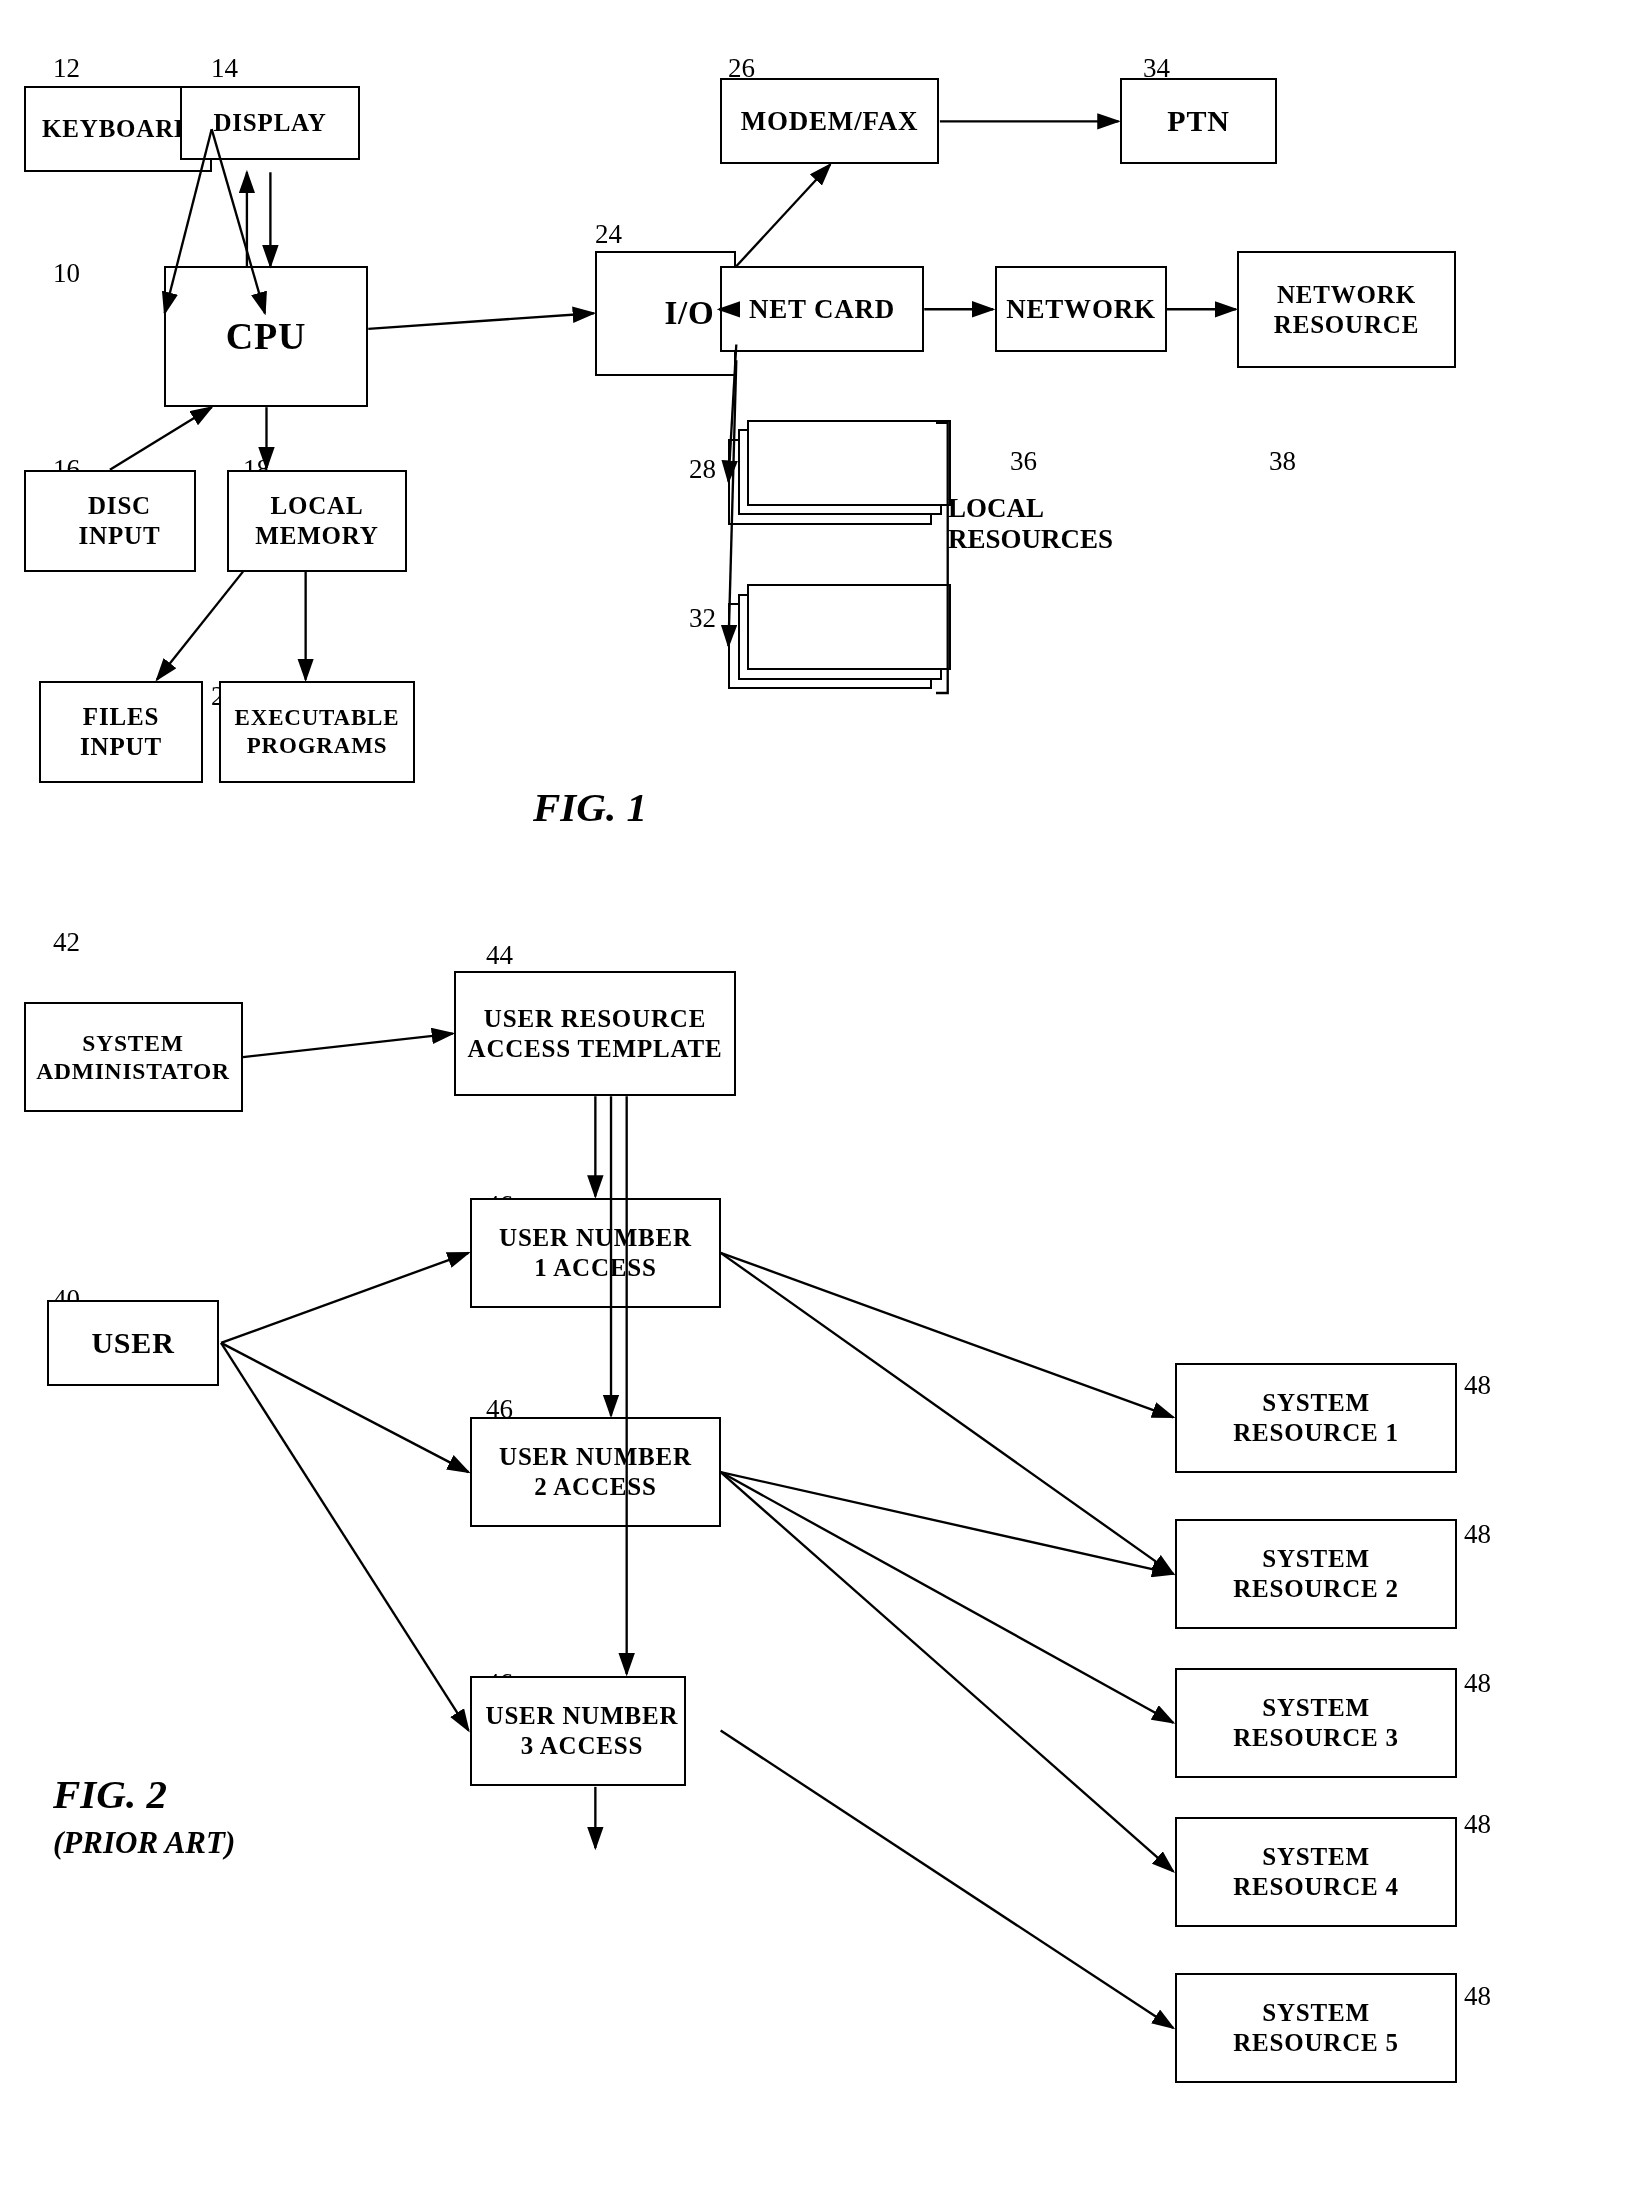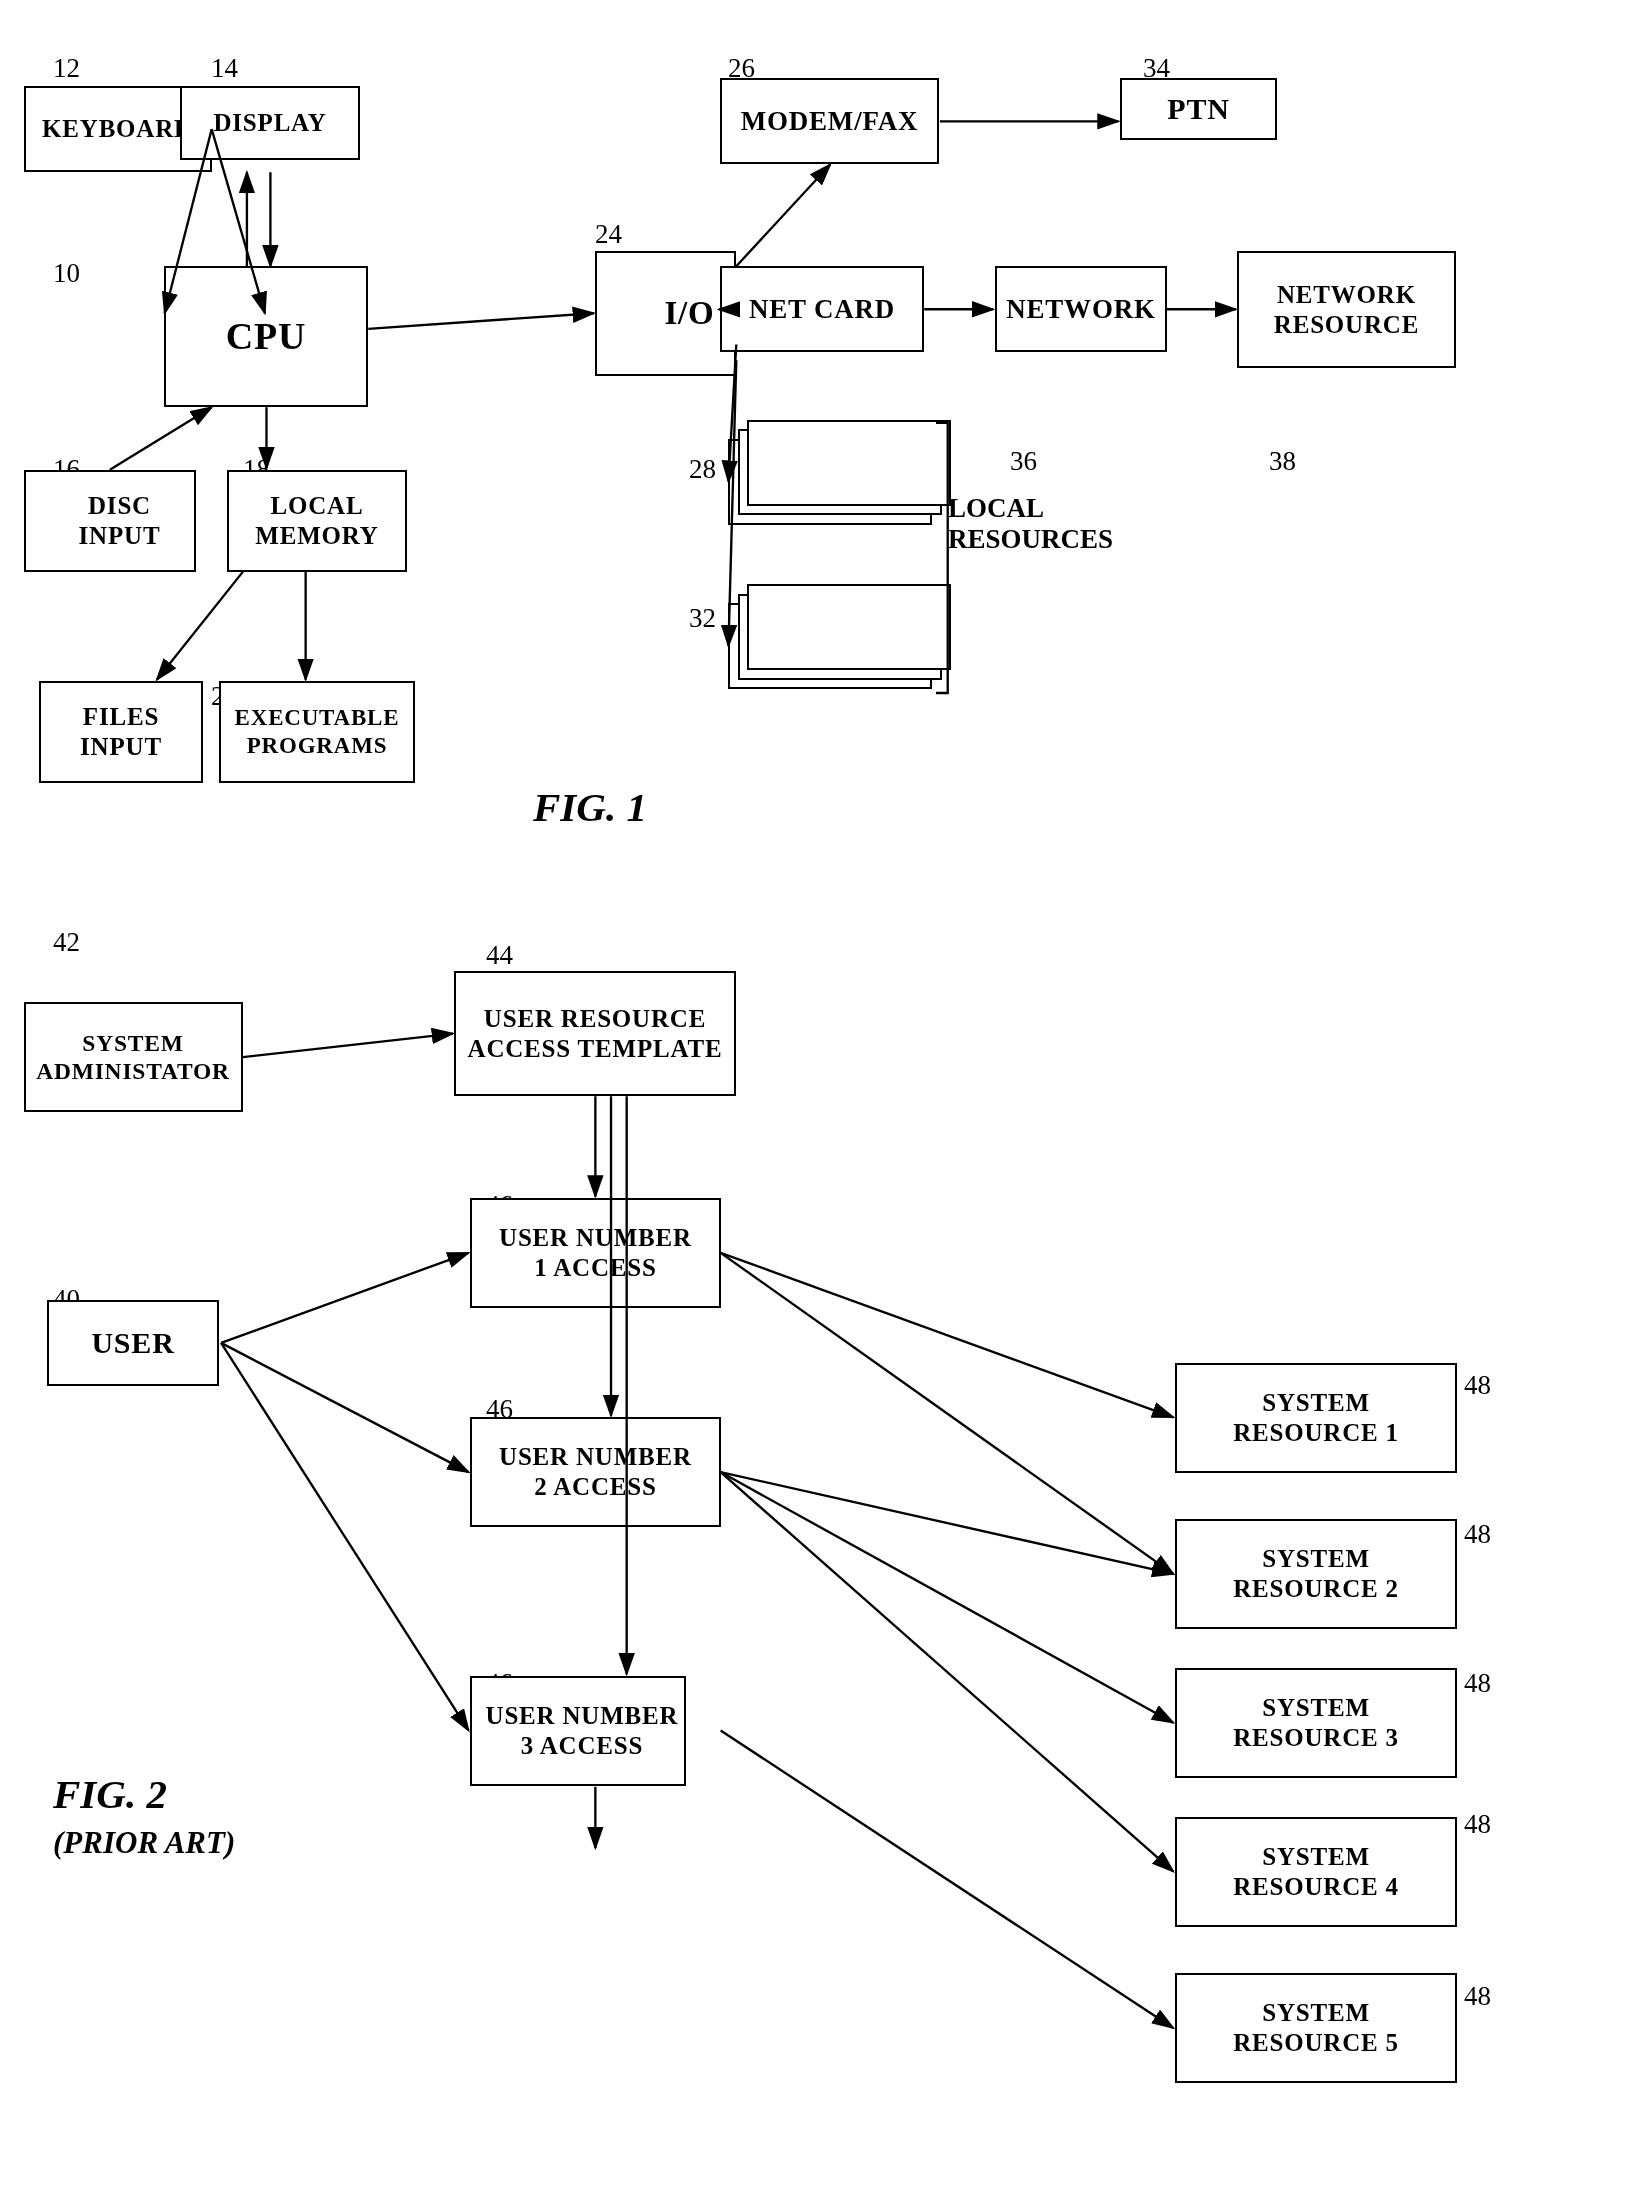--- a/index.html
+++ b/index.html
@@ -123,21 +123,21 @@
 
   <div class="box" style="left:219px; top:681px; width:196px; height:102px; font-size:23px;">
     <span style="white-space:pre-line;">EXECUTABLE
 PROGRAMS</span>
   </div>
 
   <div class="box" style="left:720px; top:78px; width:219px; height:86px; font-size:27px;">
     <span>MODEM/FAX</span>
   </div>
 
-  <div class="box" style="left:1120px; top:78px; width:157px; height:62px; font-size:30px;">
+  <div class="box" style="left:1120px; top:78px; width:157px; height:86px; font-size:30px;">
     <span>PTN</span>
   </div>
 
   <div class="box" style="left:720px; top:266px; width:204px; height:86px; font-size:27px;">
     <span>NET CARD</span>
   </div>
 
   <div class="box" style="left:995px; top:266px; width:172px; height:86px; font-size:27px;">
     <span>NETWORK</span>
   </div>

